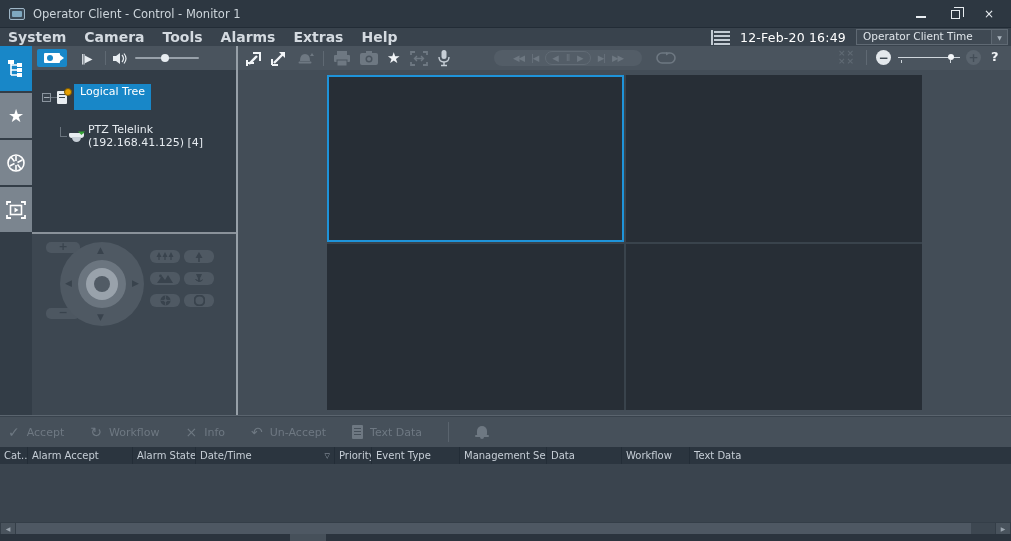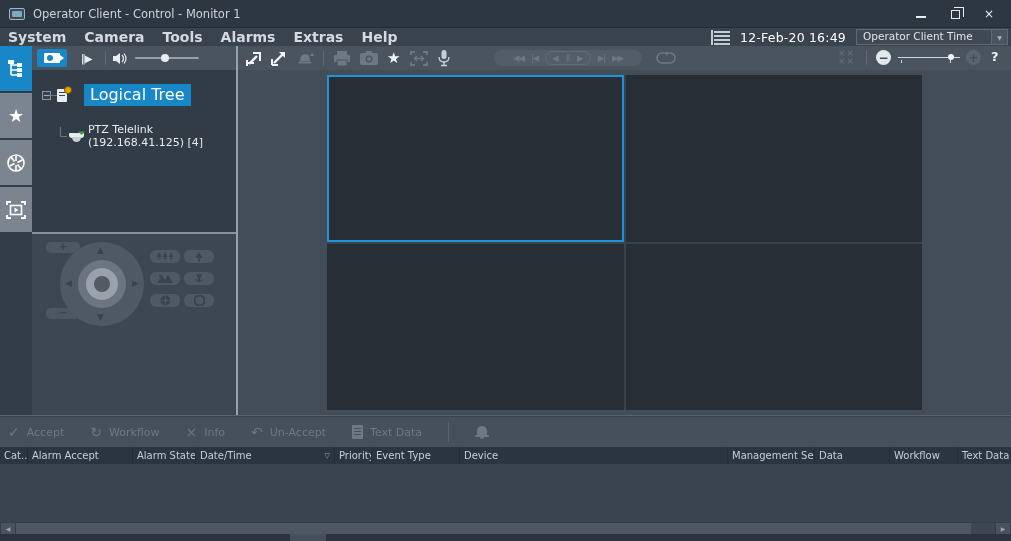--- a/index.html
+++ b/index.html
@@ -53,21 +53,21 @@
   
   .tree-area{position:absolute;left:0;top:24px;width:100%;height:162px;background:#323c46;}
   .tree-row{position:absolute;display:flex;align-items:center;}
   .tw-minus{width:9px;height:9px;border:1px solid #8a949e;color:#c6ced6;font-size:9px;line-height:7px;text-align:center;background:#39434d;}
   .tree-hline{width:6px;height:1px;background:#6a747e;}
   .server-ico{position:relative;width:13px;height:15px;}
   .server-ico .body{position:absolute;left:0;top:1px;width:10px;height:13px;background:#e8edf1;border-radius:1px;}
   .server-ico .l1,.server-ico .l2{position:absolute;left:2px;width:6px;height:1px;background:#39434d;}
   .server-ico .l1{top:4px}.server-ico .l2{top:7px}
   .server-ico .clock{position:absolute;right:-2px;top:-2px;width:8px;height:8px;border-radius:50%;background:#e8a000;border:1px solid #7a5800;}
-  .node-label{margin-left:14px;padding:1px 6px 2px;font-size:16px;color:#fff;}
+  .node-label{margin-left:4px;padding:1px 6px 12px;font-size:11px;color:#fff;}
   .node-label.selected{background:#1887c8;}
   .elbow{width:9px;height:10px;border-left:1px solid #6a747e;border-bottom:1px solid #6a747e;margin:-8px 2px 0 0;}
   .dome-ico{position:relative;width:18px;height:13px;}
   .dome-ico .base{position:absolute;left:0;top:3px;width:15px;height:5px;background:#e8edf1;border-radius:1px 1px 3px 3px;}
   .dome-ico .dome{position:absolute;left:3px;top:7px;width:9px;height:5px;background:#c6ced6;border-radius:0 0 9px 9px;}
   .dome-ico .badge{position:absolute;right:0;top:-1px;width:0;height:0;border-left:5px solid transparent;border-bottom:5px solid #35a435;transform:rotate(45deg);}
   .device-label{margin-left:4px;font-size:11px;color:#e6ebf0;}
   
   .hdivider{position:absolute;left:0;top:186px;width:100%;height:2px;background:#8a929a;}
   .ptz-area{position:absolute;left:0;top:188px;width:100%;height:181px;background:#3d4751;}
@@ -470,23 +470,20 @@
       <div class="col" style="width:139px">
         <span>Date/Time</span>
         <span class="filter">▽</span>
       </div>
       <div class="col" style="width:37px">
           <span>Priority</span>
         </div>
       <div class="col" style="width:88px">
           <span>Event Type</span>
         </div>
-      <div class="col" style="width:268px">
-          <span>Device</span>
-        </div>
       <div class="col" style="width:87px">
           <span>Management Server</span>
         </div>
       <div class="col" style="width:75px">
           <span>Data</span>
         </div>
       <div class="col" style="width:68px">
           <span>Workflow</span>
         </div>
       <div class="col" style="width:53px;border-right:none">

